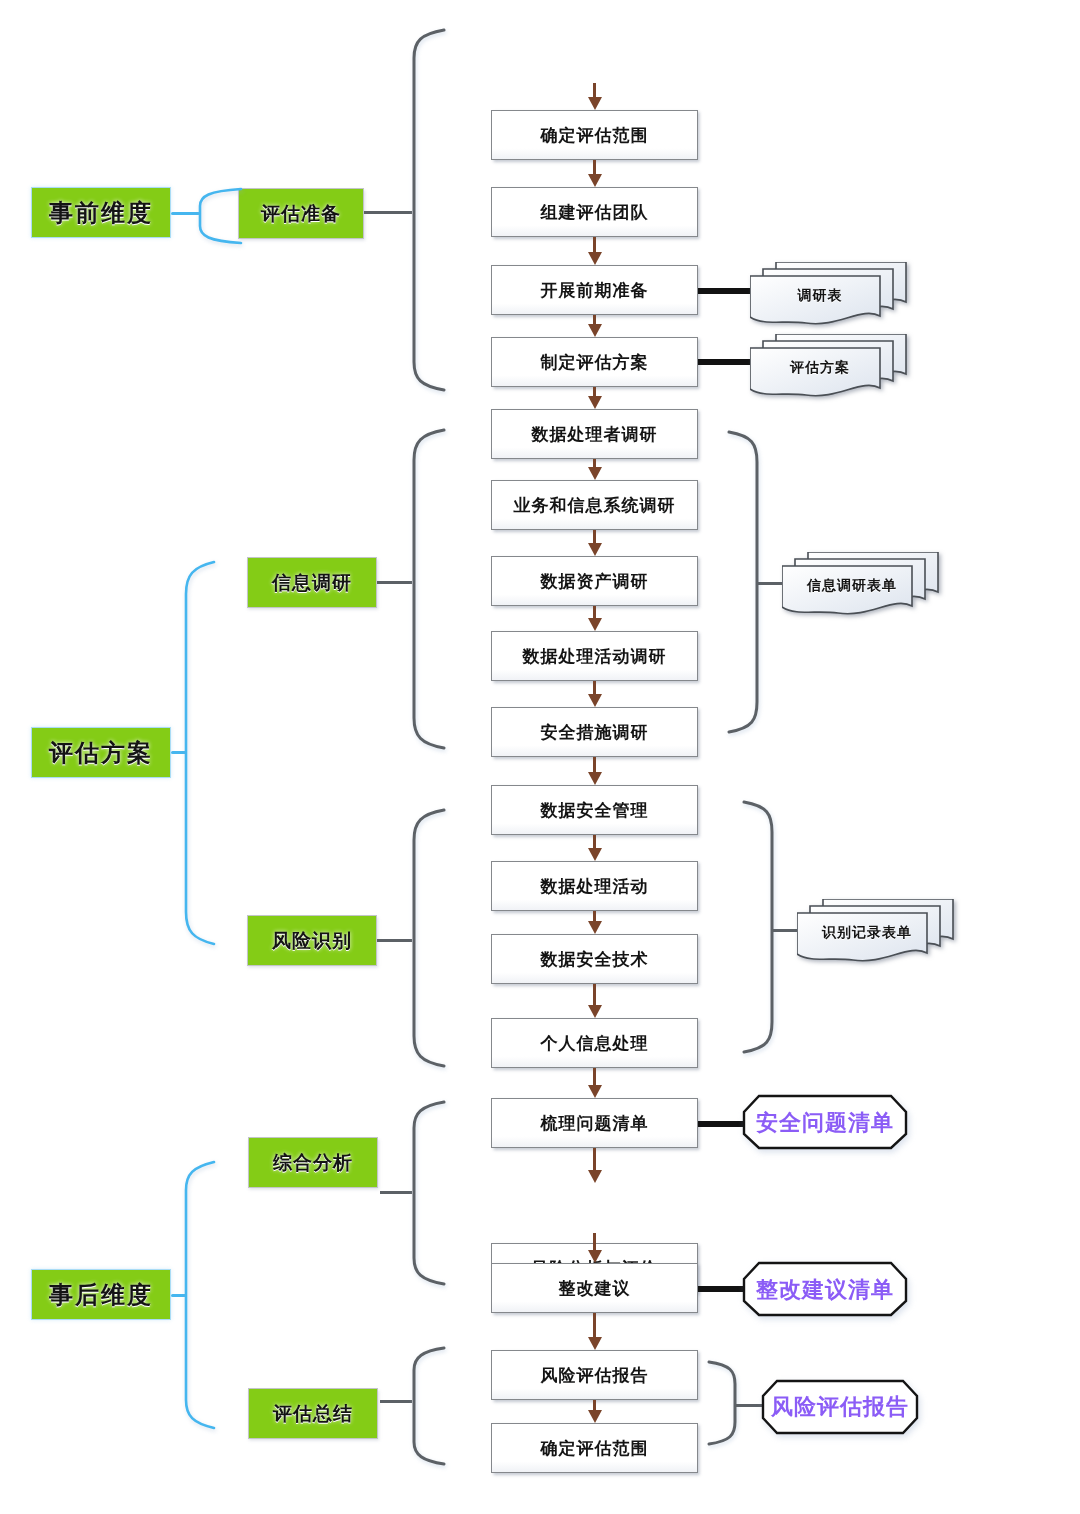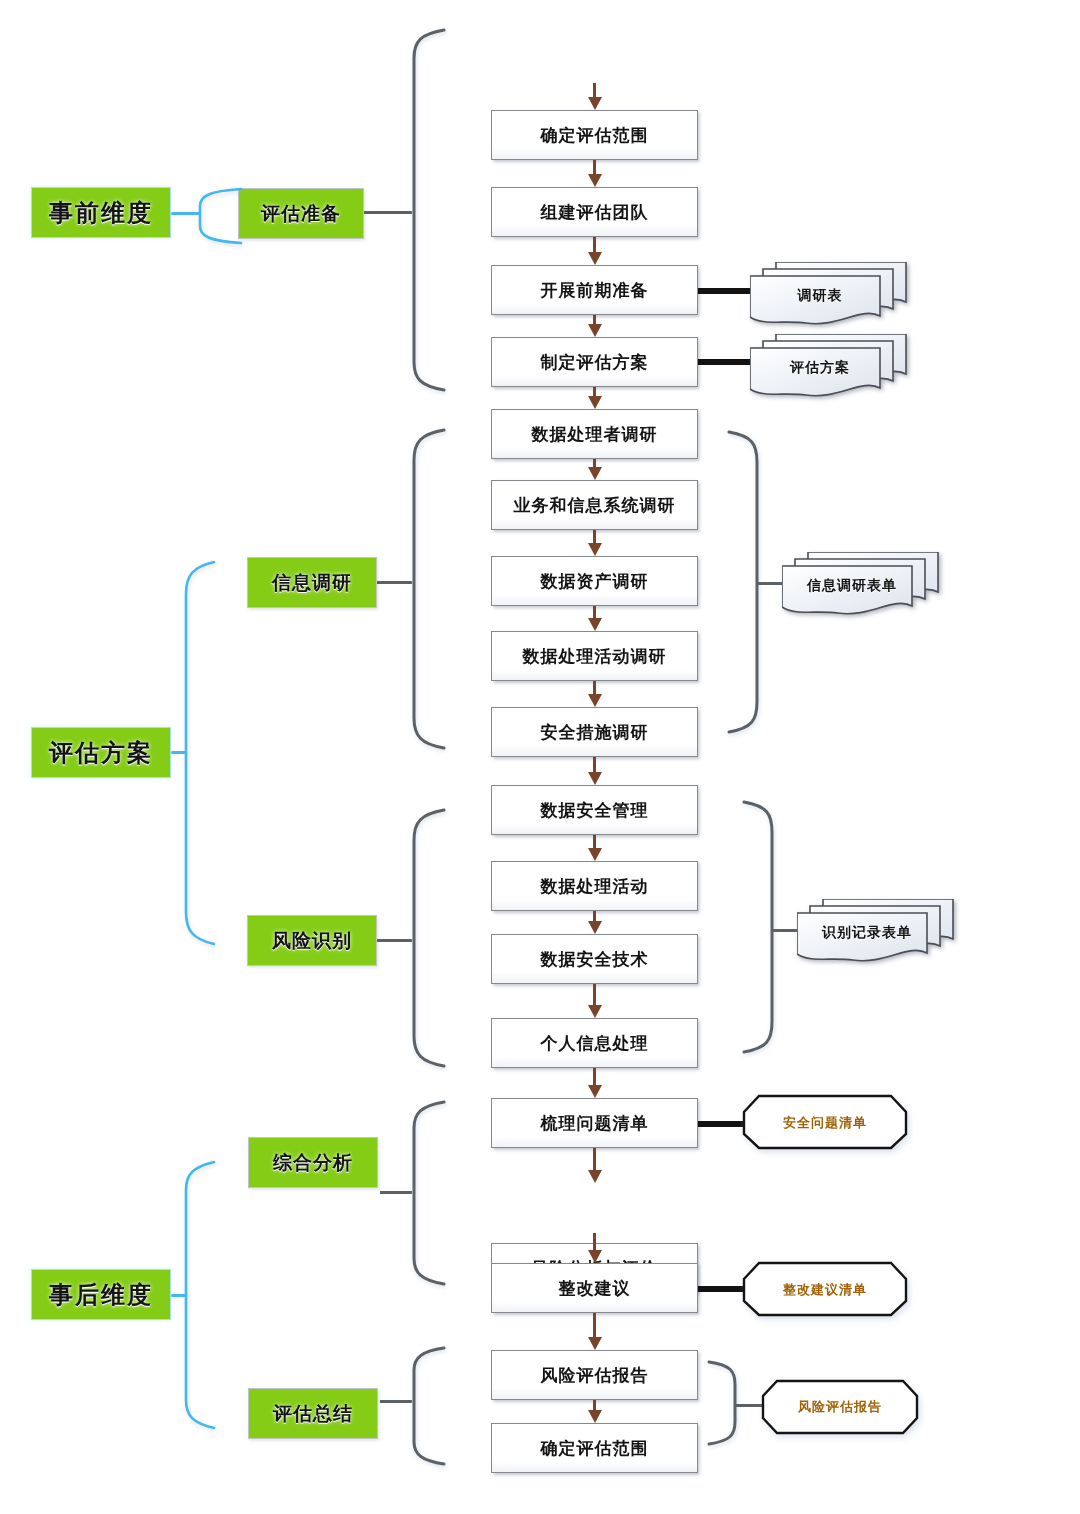--- a/index.html
+++ b/index.html
@@ -33,21 +33,21 @@
       border-left:7px solid transparent;border-right:7px solid transparent;border-top:13px solid #7a442a;}
 
   svg.brace{position:absolute;filter:drop-shadow(1.5px 2px 2px rgba(150,175,205,.4));}
   svg.docstack{position:absolute;filter:drop-shadow(2.5px 2.5px 2px rgba(95,105,125,.5));}
   svg.octa{position:absolute;filter:drop-shadow(2px 3px 3px rgba(150,170,200,.35));}
 
   .doc-label{position:absolute;width:140px;height:40px;display:flex;align-items:center;justify-content:center;
              font-size:14px;font-weight:bold;color:#141414;letter-spacing:1px;
              text-shadow:0 1px 0 #fff;}
   .octa-label{position:absolute;display:flex;align-items:center;justify-content:center;
-              font-size:13px;font-weight:bold;color:#a16207;letter-spacing:1px;
+              font-size:22px;font-weight:bold;color:#8b5cf6;letter-spacing:1px;
               text-shadow:0 1px 0 #fff;}
 </style>
 </head>
 <body>
 
 <div id="canvas">
 
   <svg width="0" height="0" style="position:absolute">
     <defs>
       <linearGradient id="pgGrad" x1="0" y1="0" x2="1" y2="1">

